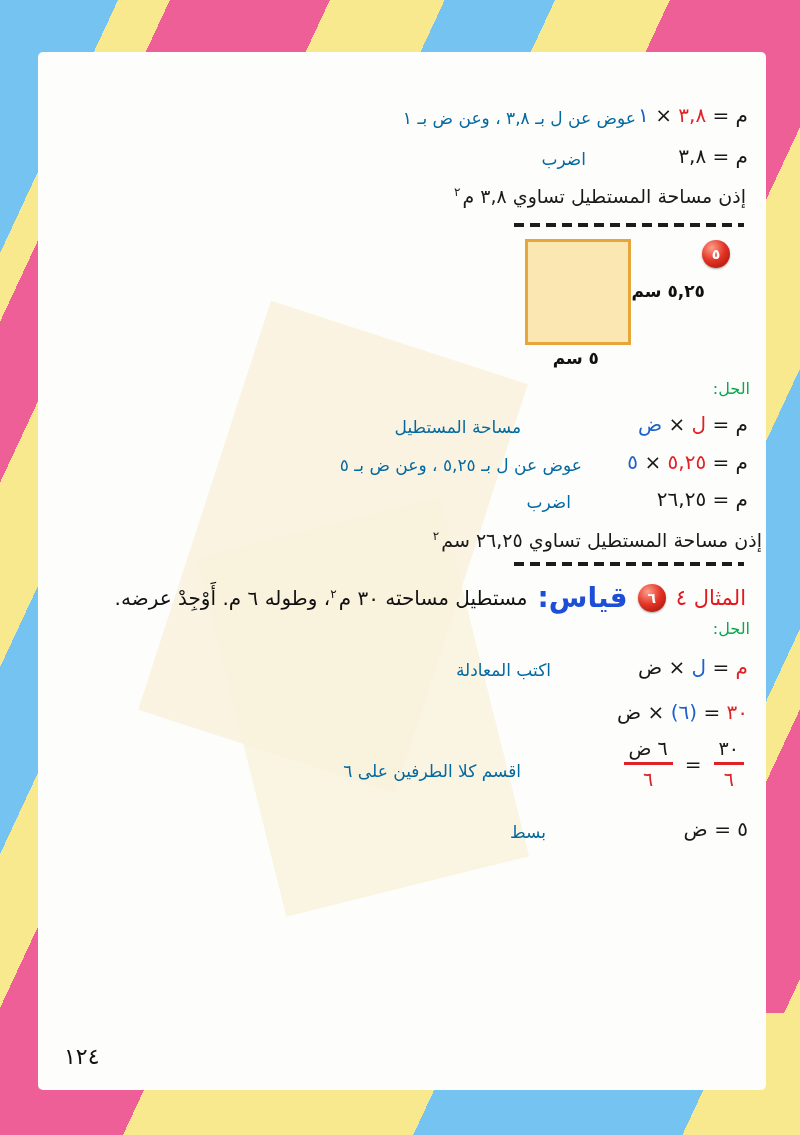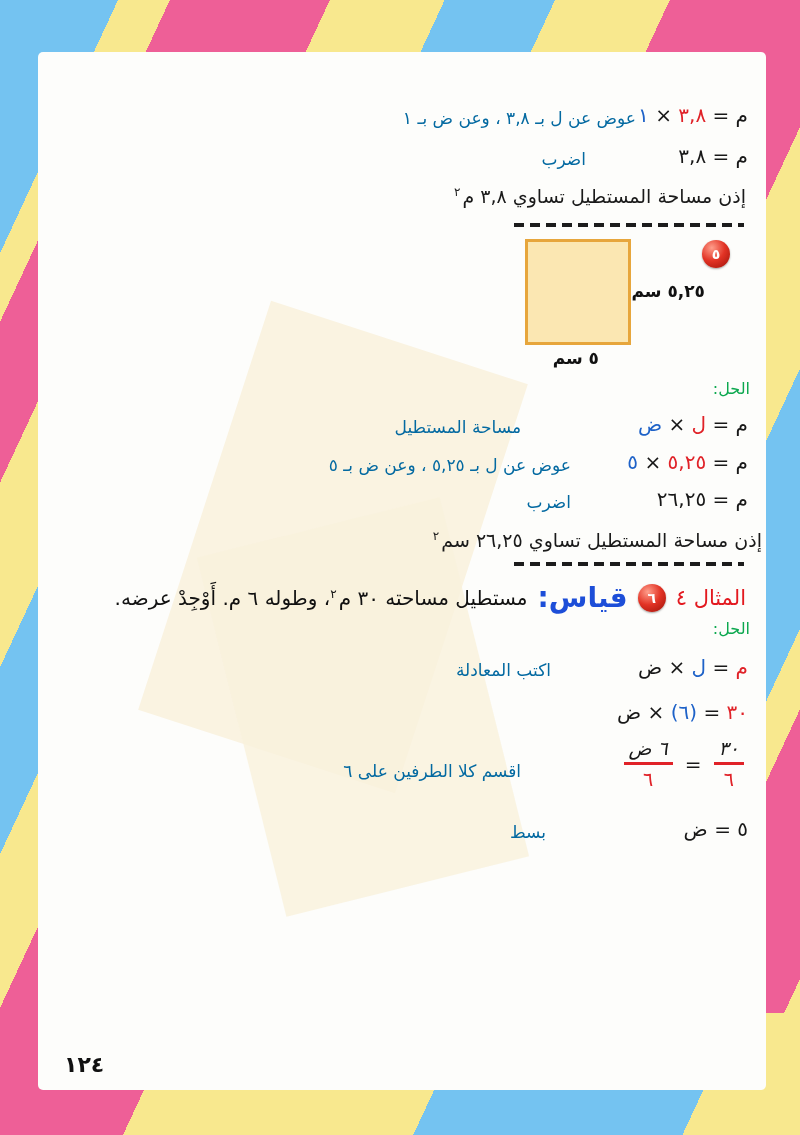--- a/index.html
+++ b/index.html
@@ -44,25 +44,25 @@
     background:#fbe7b2;border:3px solid #e7a63c;}
   .fig-label{position:absolute;z-index:2;font-size:17px;font-weight:bold;color:#111;white-space:nowrap;}
   .sol{position:absolute;z-index:2;right:16px;font-size:16px;font-weight:normal;color:#0ca84f;}
   .exheader{position:absolute;z-index:2;top:529px;right:20px;left:10px;display:flex;
     align-items:center;gap:10px;white-space:nowrap;}
   .extitle{font-size:21px;font-weight:normal;color:#e3191f;}
   .excat{font-size:28px;font-weight:bold;color:#1d4ed8;}
   .exstatement{font-size:20px;color:#111;}
   .fracline{position:absolute;z-index:2;top:685px;right:22px;display:flex;align-items:center;gap:12px;}
   .frac{display:inline-flex;flex-direction:column;align-items:center;}
-  .fnum{font-size:19px;color:#181818;padding:0 5px;white-space:nowrap;font-style:italic;}
+  .fnum{font-size:19px;color:#181818;padding:0 5px;white-space:nowrap;}
   .fbar{align-self:stretch;height:3px;background:#e02228;margin:3px 0;}
   .fden{font-size:19px;color:#e02228;}
   .feq{font-size:20px;color:#181818;}
-  .pageno{position:absolute;z-index:2;left:26px;top:992px;font-size:22px;font-weight:bold;color:#111;margin-top:8px;}
+  .pageno{position:absolute;z-index:2;left:26px;top:992px;font-size:22px;font-weight:normal;color:#111;}
 </style>
 </head>
 <body>
 
 <div class="stripe stripe-top"></div>
 <div class="stripe stripe-left"></div>
 <div class="stripe stripe-right"></div>
 <div class="stripe stripe-bottom"></div>
 
 <div class="page">
@@ -87,21 +87,21 @@
   <div class="fig-label" style="right:61px;top:229px">٥,٢٥ سم</div>
   <div class="fig-label" style="right:167px;top:296px">٥ سم</div>
 
   <div class="sol" style="top:327px">الحل:</div>
   <div class="row" style="top:359px">
     <span class="eq"><span class="k">م = </span><span class="red">ل</span><span class="k"> × </span><span class="blue">ض</span></span>
     <span class="hint" style="right:227px">مساحة المستطيل</span>
   </div>
   <div class="row" style="top:397px">
     <span class="eq"><span class="k">م = </span><span class="red">٥,٢٥</span><span class="k"> × </span><span class="blue">٥</span></span>
-    <span class="hint" style="right:177px">عوض عن ل بـ ٥,٢٥ ، وعن ض بـ ٥</span>
+    <span class="hint" style="right:166px">عوض عن ل بـ ٥,٢٥ ، وعن ض بـ ٥</span>
   </div>
   <div class="row" style="top:434px">
     <span class="eq k">م = ٢٦,٢٥</span>
     <span class="hint" style="right:177px">اضرب</span>
   </div>
   <div class="row" style="top:471px;right:4px">
     <span class="concl"><span>إذن مساحة المستطيل تساوي ٢٦,٢٥ سم</span><sup class="u">٢</sup></span>
   </div>
   <div class="dash" style="top:510px"></div>
 

